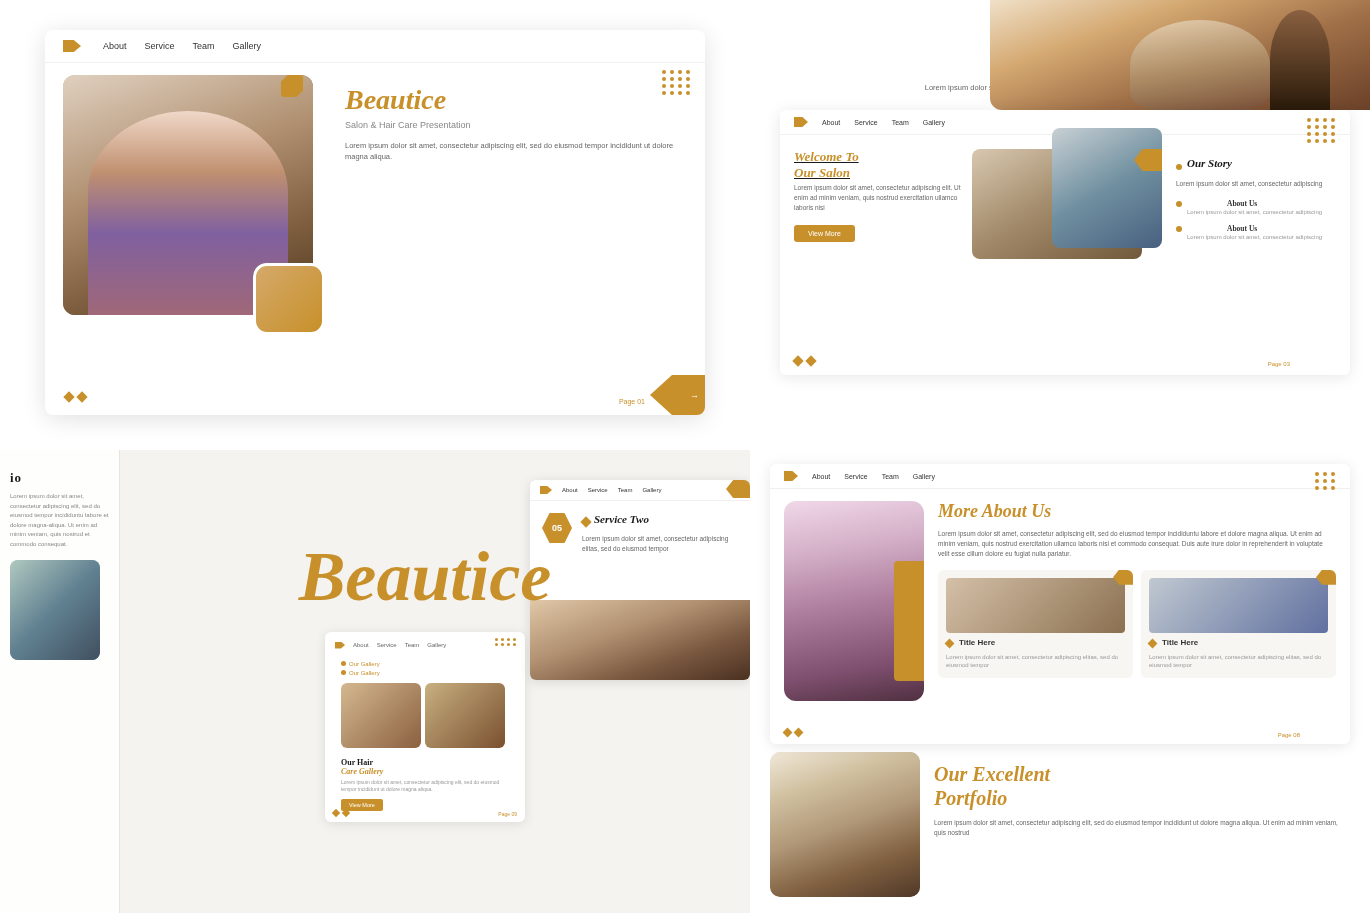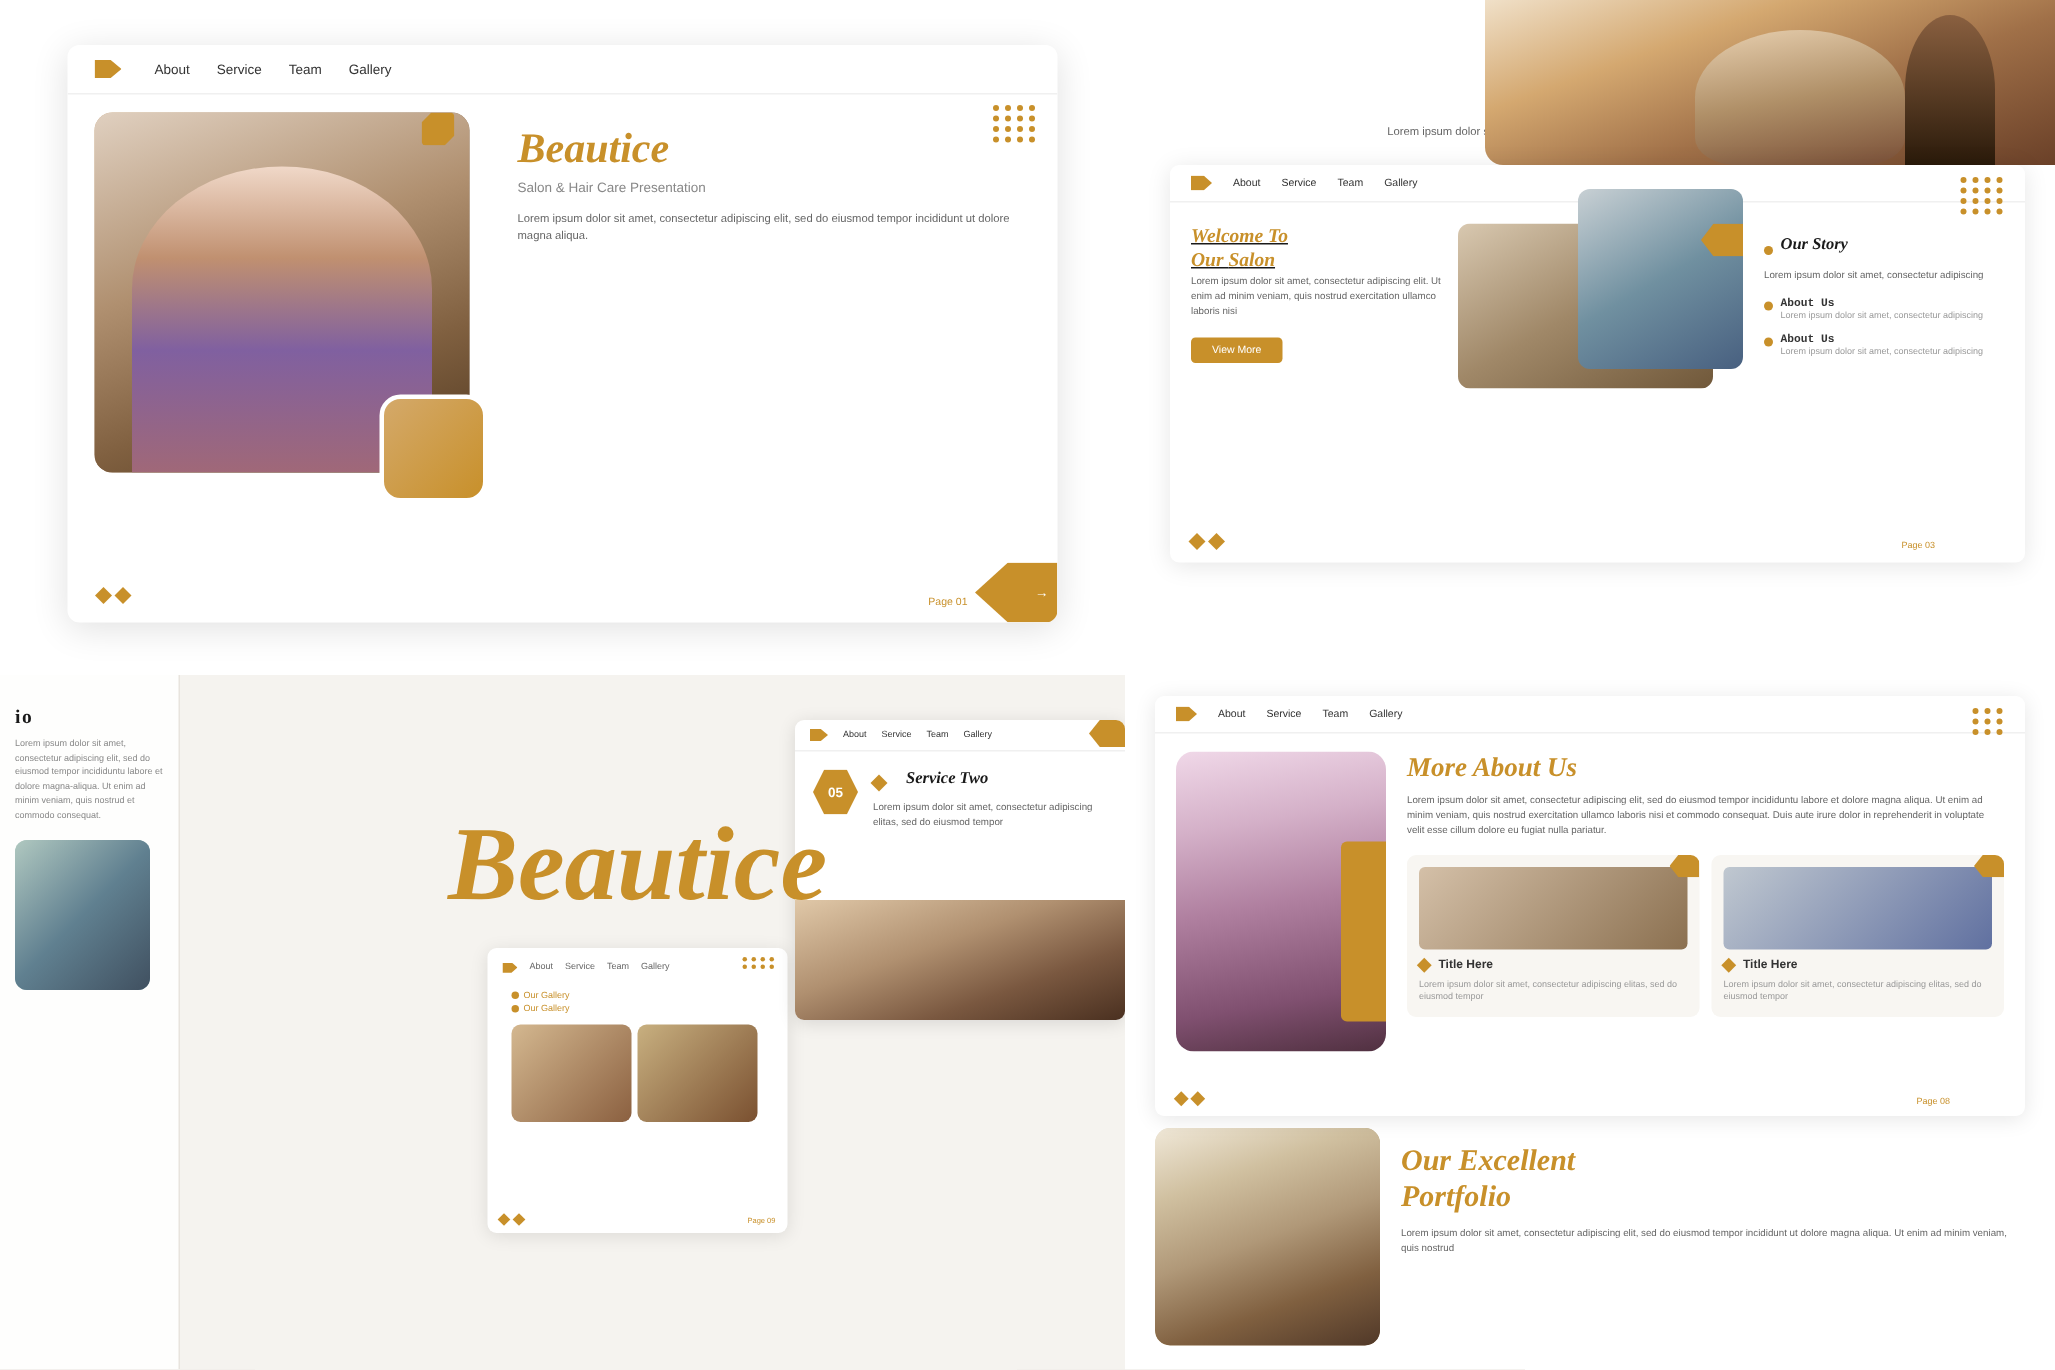--- a/index.html
+++ b/index.html
@@ -346,21 +346,22 @@
       background: #c8902a;
       border-radius: 50%;
       margin-top: 2px;
       flex-shrink: 0;
     }
     .bs-about-content {}
     .bs-about-title {
       font-size: 7.5px;
       font-weight: bold;
       color: #333;
-      font-family: Liberation Mono, monospace;
+      font-family: Liberation Serif, serif;
+      margin-left: 40px;
     }
     .bs-about-text {
       font-size: 6px;
       color: #999;
       font-family: Arial, sans-serif;
       line-height: 1.4;
     }
     .bs-corner-decor {
       position: absolute;
       top: 8px;
@@ -971,20 +972,28 @@
             </div>
           <div class="ssl-label">
               <div class="ssl-dot"></div>
               <span style="font-size:6px;color:#c8902a;font-family:Arial;">Our Gallery</span>
             </div>
         </div>
         <div class="ssl-gallery-row" style="padding:0 6px;">
           <div class="ssl-img"></div>
           <div class="ssl-img2"></div>
         </div>
+        <div style="padding:4px 6px;">
+          <div style="font-size:8px;font-weight:bold;color:#1a1a1a;line-height:1.2;">
+            <span>Our Hair</span><br>
+            <span style="color:#c8902a;font-style:italic;">Care </span><span style="color:#c8902a;font-style:italic;">Gallery</span>
+          </div>
+          <div style="font-size:5px;color:#999;line-height:1.4;font-family:Arial;margin-top:2px;">Lorem ipsum dolor sit amet, consectetur adipiscing elit, sed do eiusmod tempor incididunt ut dolore magna aliqua.</div>
+          <button style="background:#c8902a;color:#fff;border:none;padding:3px 8px;border-radius:2px;font-size:5.5px;margin-top:3px;cursor:pointer;">View More</button>
+        </div>
 
         <div style="position:absolute;bottom:5px;right:8px;font-size:5px;color:#c8902a;font-family:Arial;">Page 09</div>
 
         <div style="position:absolute;bottom:6px;left:8px;display:flex;gap:4px;">
           <div style="width:6px;height:6px;background:#c8902a;transform:rotate(45deg);"></div>
           <div style="width:6px;height:6px;background:#c8902a;transform:rotate(45deg);"></div>
         </div>
       </div>
     </div>
 
@@ -995,21 +1004,21 @@
         <a>Service</a>
         <a>Team</a>
         <a>Gallery</a>
       </div>
       <div class="sss-arrow"></div>
       <div class="sss-body">
         <div class="sss-number-box">
           <span class="sss-number">05</span>
         </div>
         <div class="sss-content">
-          <div style="display:flex;align-items:center;gap:10px;margin-bottom:4px;text-align:center;">
+          <div style="display:flex;align-items:center;gap:0;margin-bottom:4px;text-align:center;">
             <div class="sss-service-diamond"></div>
             <span class="sss-title">Service Two</span>
           </div>
           <div class="sss-text">Lorem ipsum dolor sit amet, consectetur adipiscing elitas, sed do eiusmod tempor</div>
         </div>
       </div>
 
       <div style="position:absolute;bottom:0;left:0;right:0;height:80px;background:linear-gradient(135deg,#c8b898,#9a7860,#6a4830);overflow:hidden;">
         <div style="width:100%;height:100%;background:linear-gradient(160deg,#e0c8a8 0%,#b09070 40%,#7a5840 70%,#4a3020 100%);"></div>
       </div>

